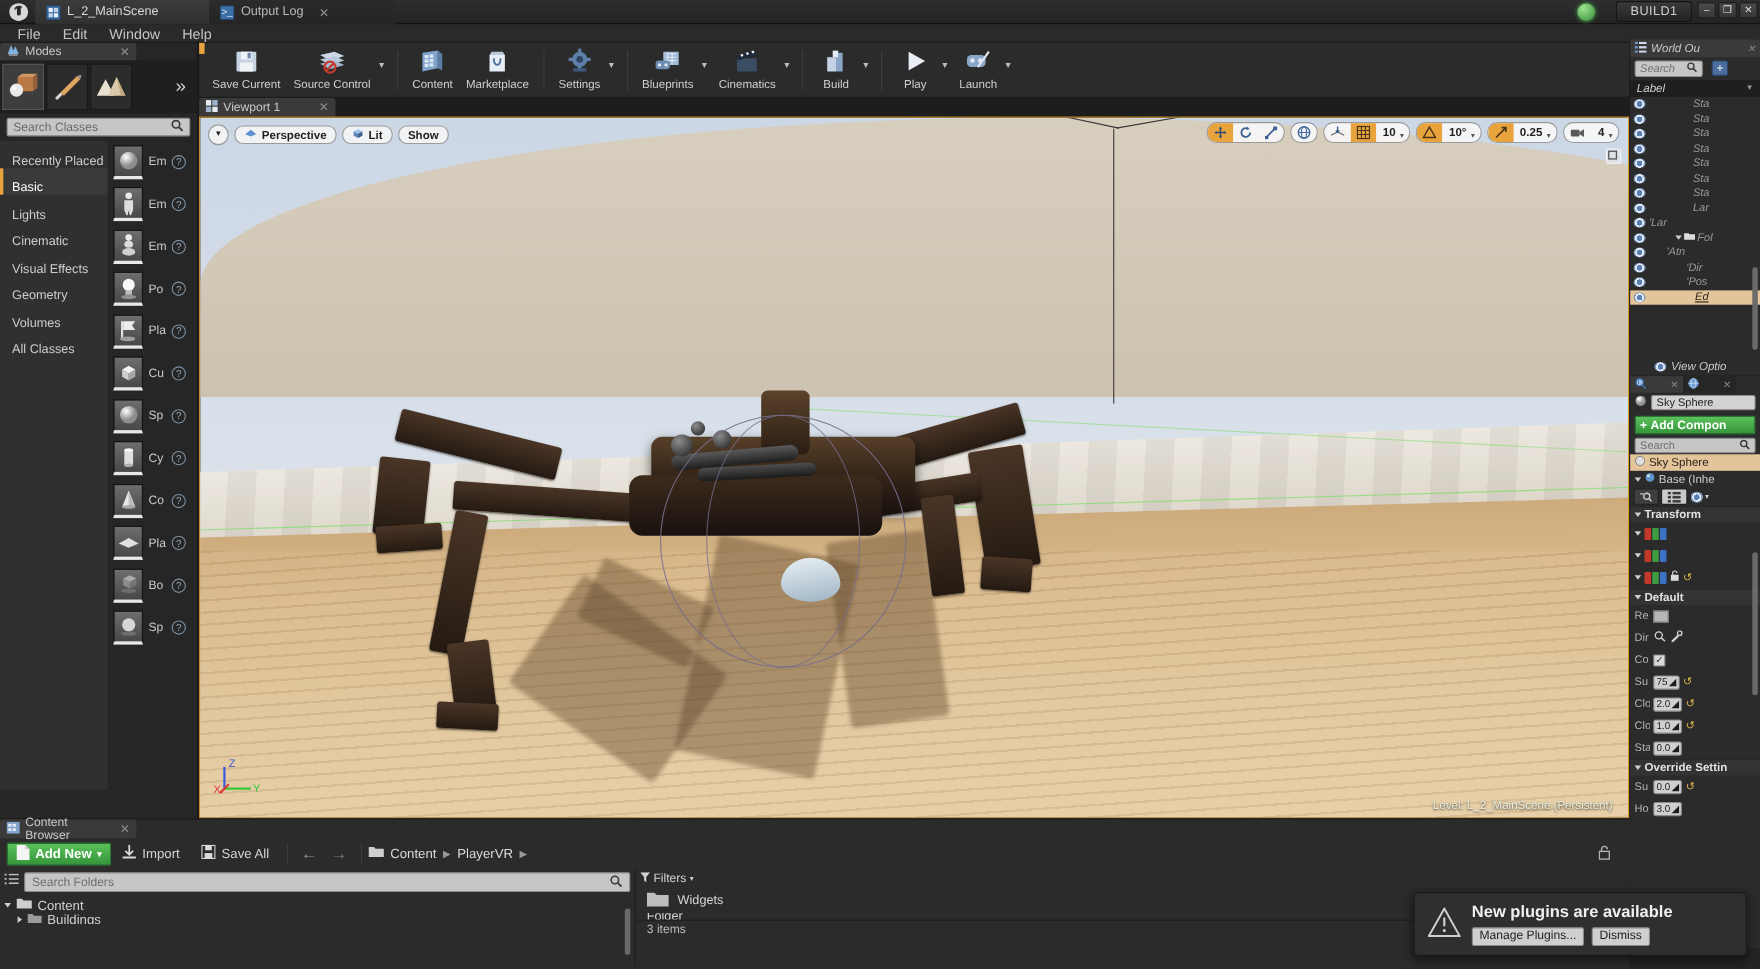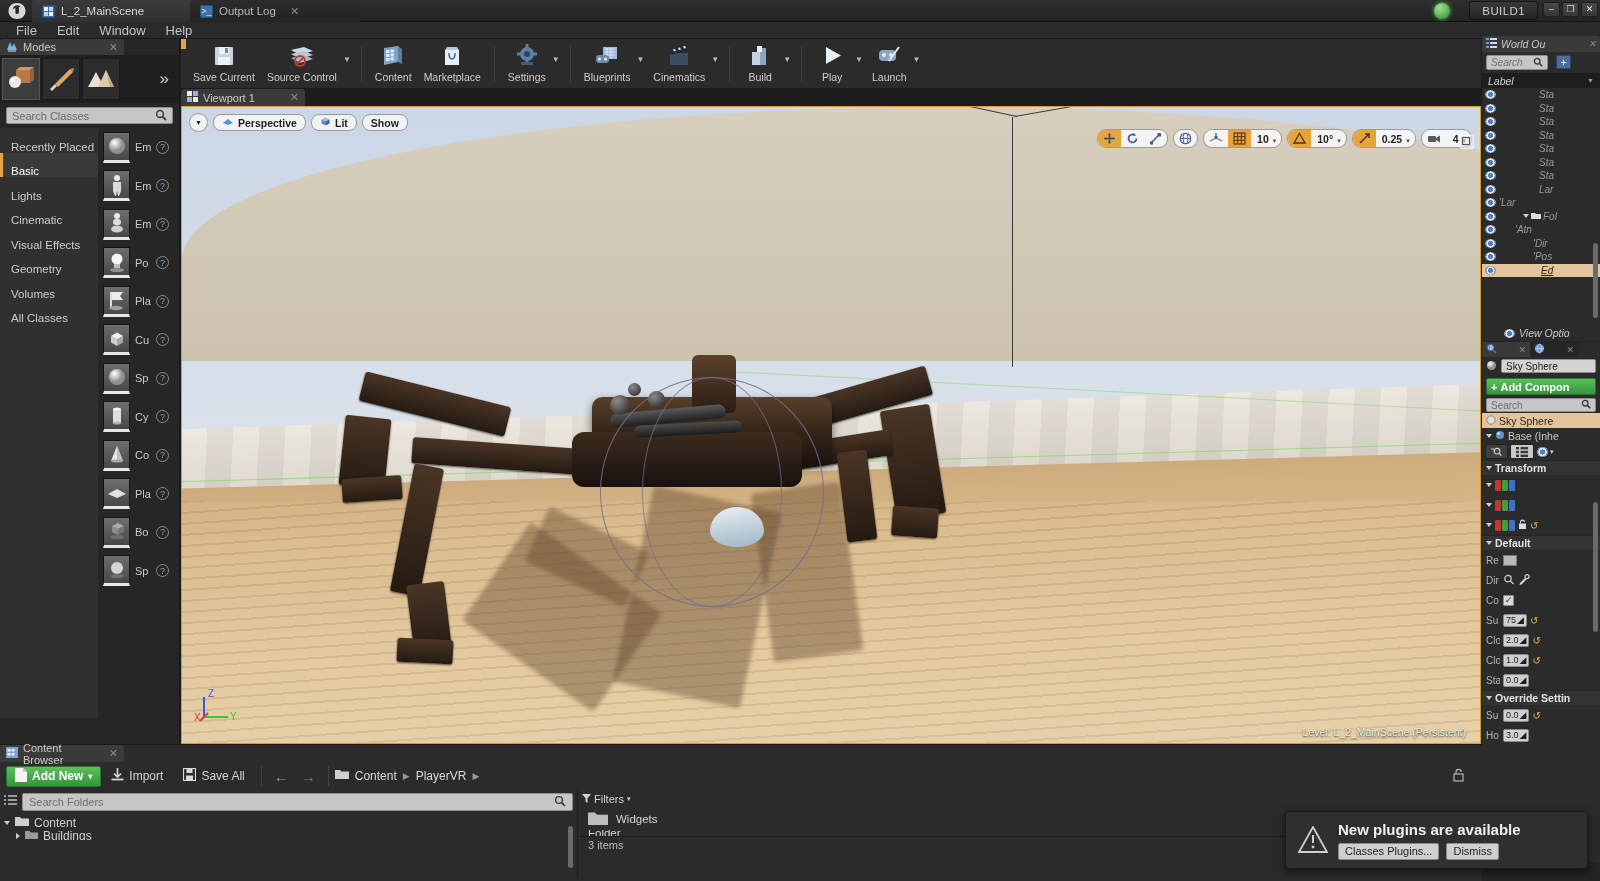--- a/index.html
+++ b/index.html
@@ -227,21 +227,21 @@
     position:absolute; background:rgba(92,66,40,.42); filter: blur(2px); border-radius:4px;
   }
 
   
   #vp-toolbar-l { position:absolute; left:7px; top:6px; display:flex; gap:5px; align-items:center; }
   .vpb {
     height:17px; background:rgba(246,246,246,.88); border:1px solid #9b9b9b;
     border-radius:8px; display:flex; align-items:center; gap:4px; padding:0 8px;
     font-size:10.5px; color:#1f1f1f; font-weight:bold;
   }
-  #vp-toolbar-r { position:absolute; right:8px; top:22px; display:flex; gap:5px; align-items:center; }
+  #vp-toolbar-r { position:absolute; right:8px; top:4px; display:flex; gap:5px; align-items:center; }
   .vgrp {
     height:19px; background:rgba(248,248,248,.9); border:1px solid #9b9b9b;
     border-radius:9px; display:flex; align-items:center; overflow:hidden;
   }
   .vcell { height:19px; display:flex; align-items:center; justify-content:center; padding:0 5px; color:#2a2a2a; font-size:10px; }
   .vcell.on { background:#e8a33d; }
   .vnum { font-size:10.5px; color:#1f1f1f; padding:0 4px 0 6px; font-weight:bold; }
   .vcaret { font-size:7px; color:#555; padding-right:5px; align-self:flex-end; padding-bottom:2px; }
   #axis-gizmo { position:absolute; left:12px; bottom:16px; width:46px; height:42px; }
   #level-label {
@@ -1444,19 +1444,19 @@
     <div>
       <svg width="30" height="27" viewBox="0 0 30 27">
           <path d="M15 1 L29 26 H1Z" fill="none" stroke="#cfcfcf" stroke-width="1.8"></path>
           <path d="M15 9v8" stroke="#cfcfcf" stroke-width="2"></path>
           <circle cx="15" cy="21" r="1.4" fill="#cfcfcf"></circle>
         </svg>
     </div>
     <div style="display:flex;flex-direction:column;gap:5px">
       <div id="notif-title">New plugins are available</div>
       <div style="display:flex;gap:7px">
-        <div class="notif-btn">Classes Plugins...</div>
+        <div class="notif-btn">Manage Plugins...</div>
         <div class="notif-btn">Dismiss</div>
       </div>
     </div>
   </div>
 
 </div>
 
 </body></html>

